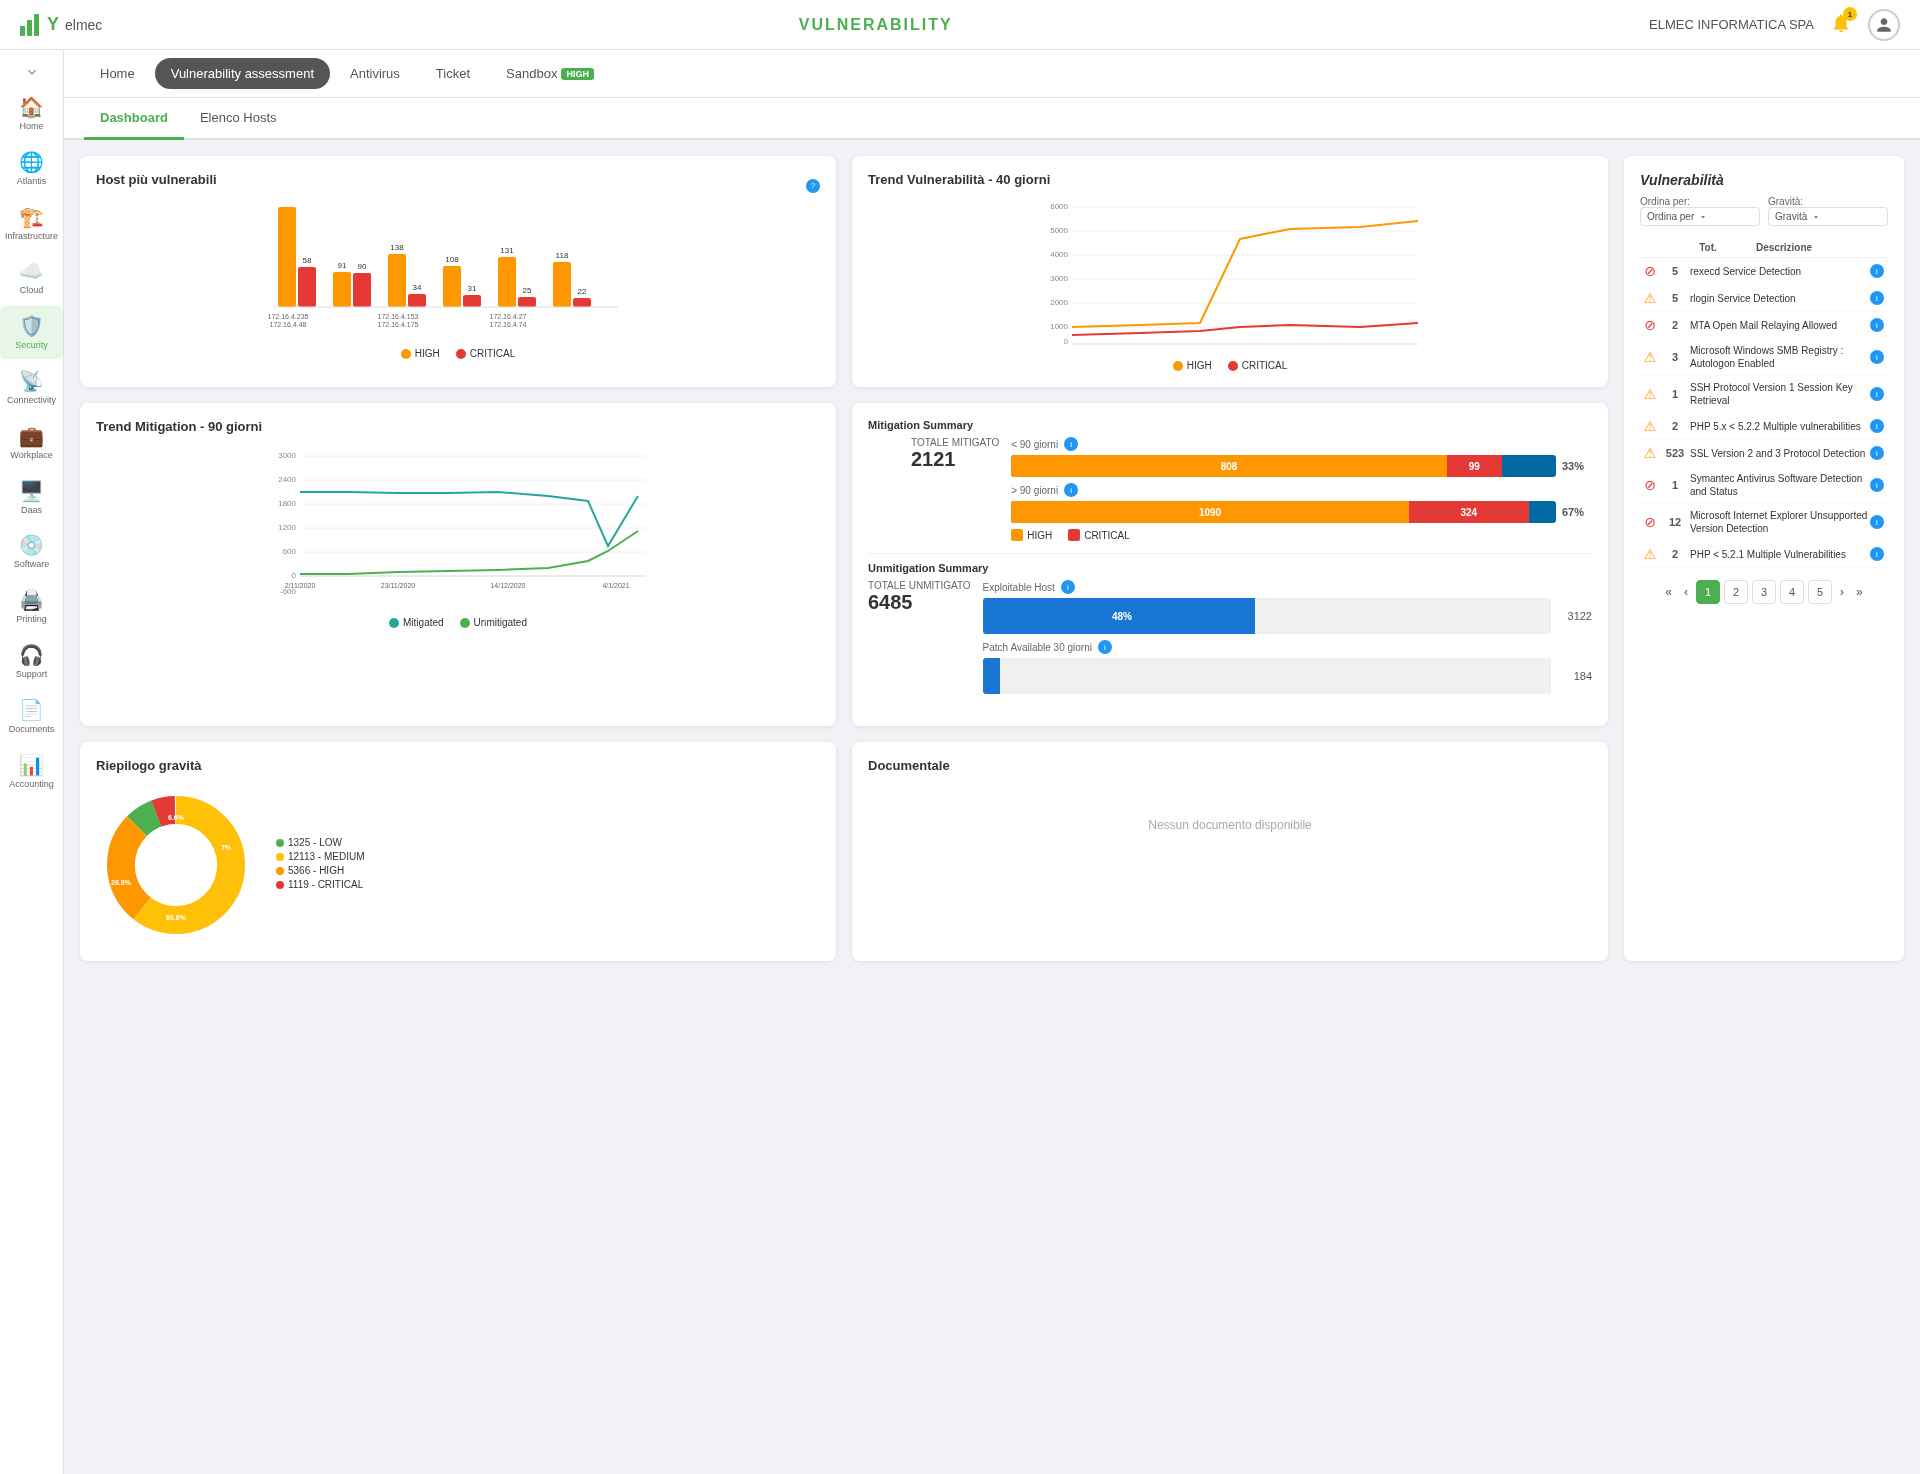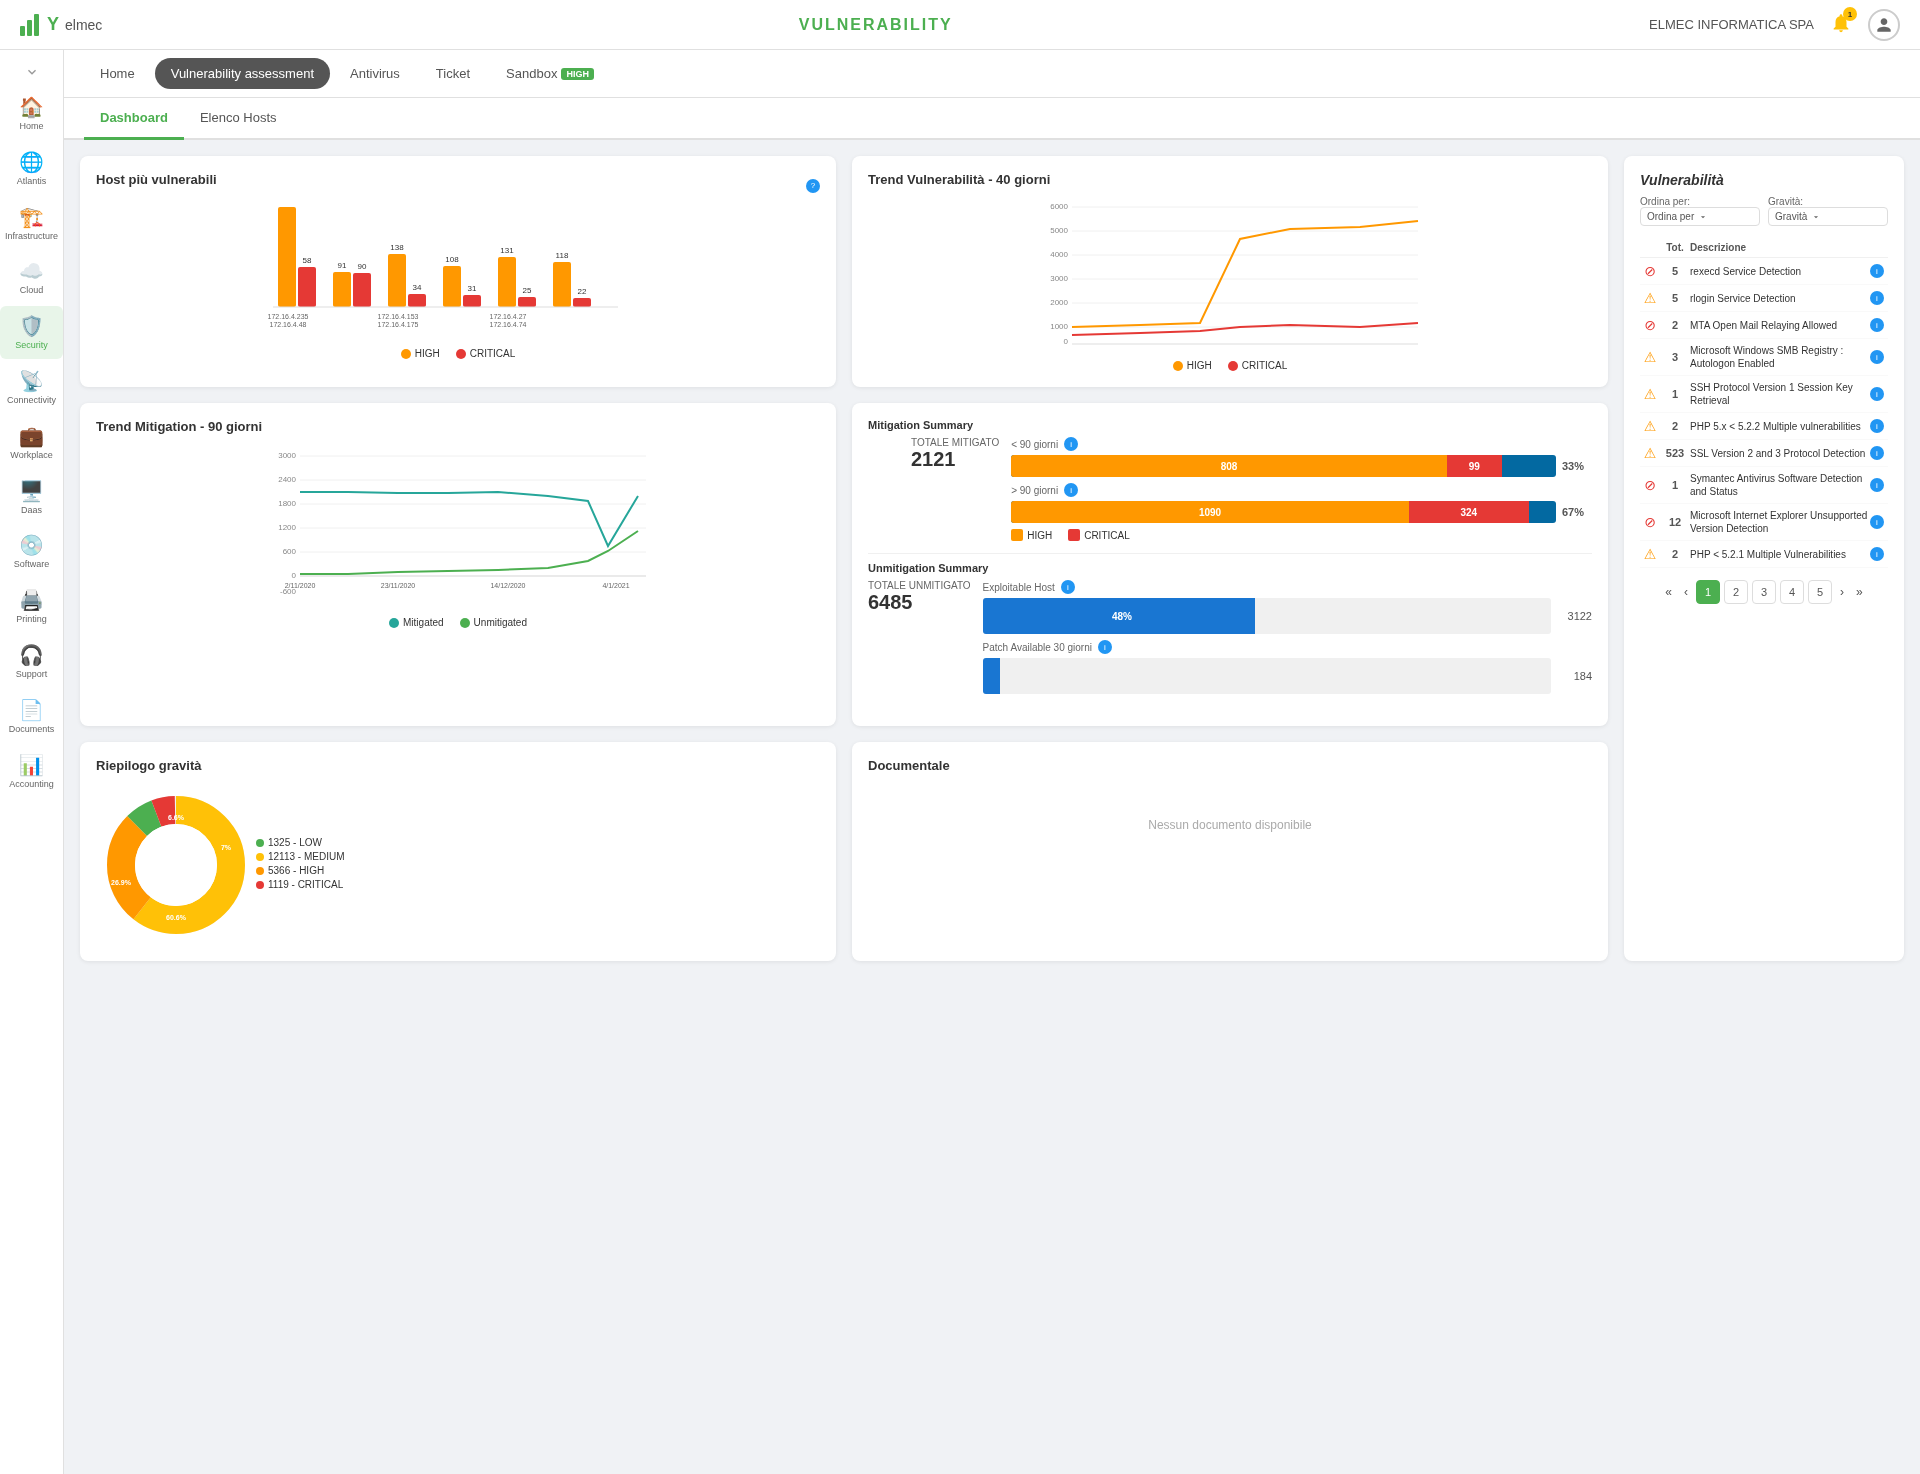--- a/index.html
+++ b/index.html
@@ -159,29 +159,29 @@
     .unmitig-bar-container { flex: 1; height: 36px; background: #f0f0f0; border-radius: 3px; overflow: hidden; }
     .unmitig-fill-blue { background: #1976D2; height: 100%; display: flex; align-items: center; justify-content: center; color: #fff; font-size: 10px; font-weight: bold; }
     .unmitig-row { display: flex; align-items: center; gap: 6px; margin-bottom: 4px; }
     .unmitig-value { font-size: 11px; color: #555; min-width: 35px; text-align: right; }
 
     
     .bottom-row { display: flex; gap: 16px; }
     .bottom-row .card { flex: 1; }
 
     
-    .donut-area { display: flex; align-items: center; }
+    .donut-area { display: flex; align-items: center; gap: 20px; }
     .donut-legend { font-size: 10px; }
     .donut-legend-item { display: flex; align-items: center; gap: 4px; margin-bottom: 3px; }
     .donut-legend-dot { width: 8px; height: 8px; border-radius: 50%; }
     .vuln-title { font-size: 14px; font-weight: bold; color: #333; font-style: italic; }
     .sort-row { display: flex; gap: 8px; margin-bottom: 12px; }
     .sort-label { font-size: 10px; color: #666; }
     .sort-select { border: 1px solid #ddd; border-radius: 4px; padding: 3px 6px; font-size: 10px; color: #555; background: #fff; cursor: pointer; display: flex; align-items: center; gap: 4px; }
-    .vuln-cols { display: flex; padding: 4px 0; border-bottom: 1px solid #f0f0f0; }
+    .vuln-cols { display: flex; padding: 4px 0; border-bottom: 1px solid #f0f0f0; gap: 33px; }
     .vuln-col-tot { width: 30px; font-size: 10px; font-weight: bold; color: #555; text-align: center; }
     .vuln-col-desc { flex: 1; font-size: 10px; font-weight: bold; color: #555; }
     .vuln-row { display: flex; align-items: center; padding: 5px 0; border-bottom: 1px solid #f9f9f9; }
     .vuln-icon { width: 20px; text-align: center; font-size: 14px; }
     .vuln-tot { width: 30px; text-align: center; font-size: 11px; font-weight: bold; color: #555; }
     .vuln-desc { flex: 1; font-size: 10px; color: #333; line-height: 1.3; }
     .vuln-info { width: 18px; text-align: center; }
     .info-btn { width: 14px; height: 14px; border-radius: 50%; background: #2196F3; color: #fff; font-size: 8px; display: flex; align-items: center; justify-content: center; cursor: pointer; }
 
     .pagination { display: flex; align-items: center; justify-content: center; gap: 4px; margin-top: 12px; }

